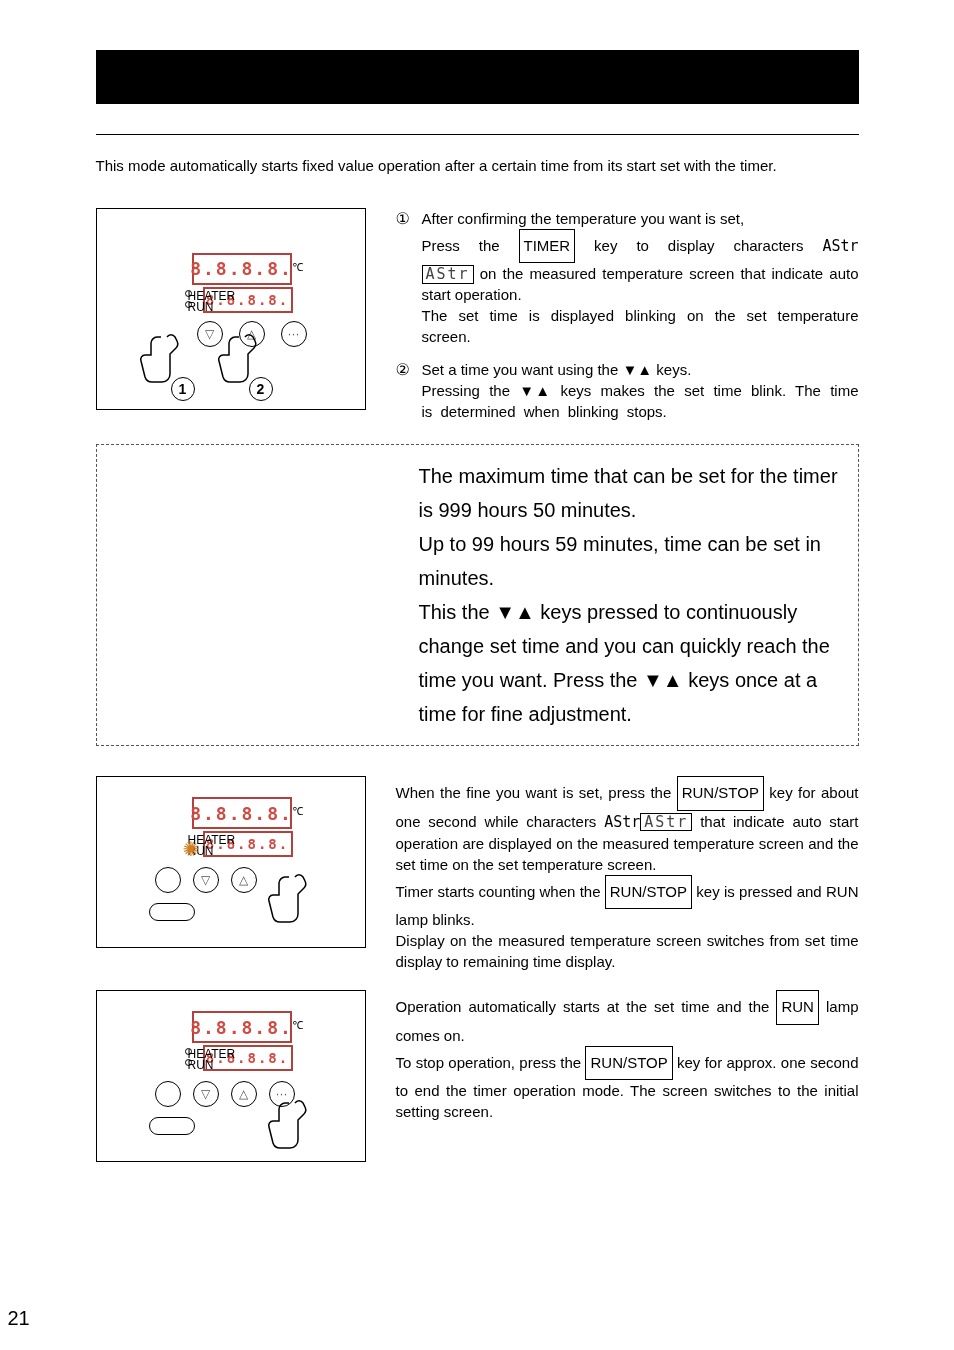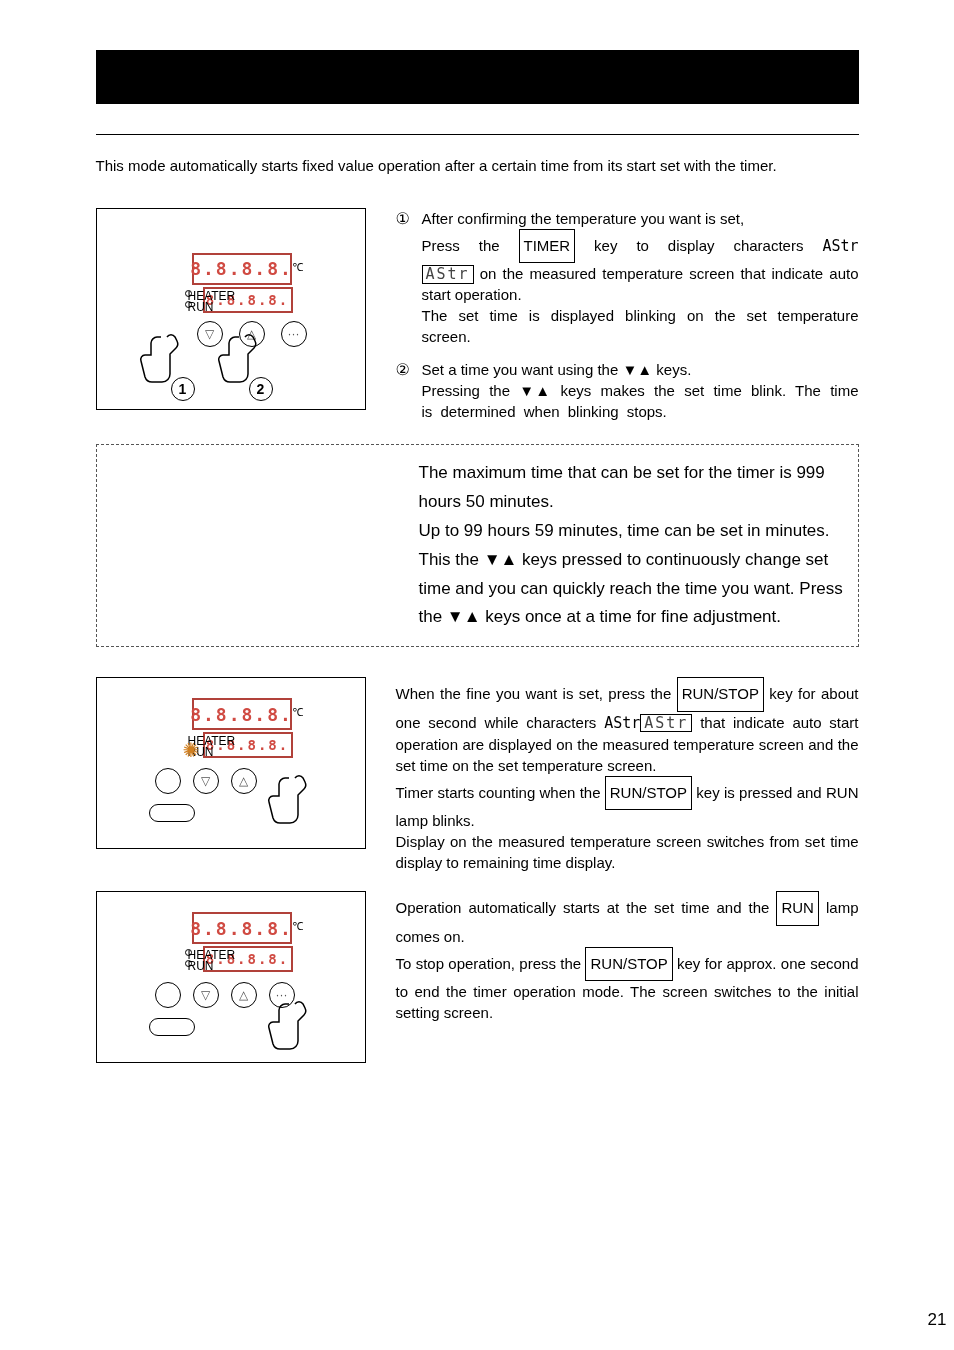--- a/index.html
+++ b/index.html
@@ -29,23 +29,23 @@
   .hand svg{width:100%;height:100%;}
   .numcirc{position:absolute;width:22px;height:22px;border:1.5px solid #000;border-radius:50%;display:flex;align-items:center;justify-content:center;font-size:14px;font-weight:bold;background:#fff;}
   .burst{position:absolute;color:#d07f20;font-size:20px;}
   
   .rcol{flex:1;padding-left:30px;font-size:15px;line-height:1.4;}
   .step{display:flex;margin-bottom:12px;}
   .step .n{flex:0 0 26px;font-size:16px;}
   .step .txt{flex:1;text-align:justify;}
   .boxed{border:1px solid #000;padding:8px 4px;display:inline-block;line-height:1.1;}
   .seg{border:1px solid #000;padding:0 3px;font-family:monospace;letter-spacing:2px;color:#444;background:#fff;display:inline-block;line-height:1.1;}
-  .dashedbox{border:1.5px dashed #555;margin:10px 0 0 0;padding:14px 12px 14px 12px;font-size:17px;line-height:1.7;}
+  .dashedbox{border:1.5px dashed #555;margin:10px 0 0 0;padding:14px 12px 14px 12px;font-size:20px;line-height:1.7;}
   .dashedbox .inner{padding-left:310px;}
-  .pnum{position:absolute;bottom:20px;width:100%;text-align:right;font-size:17px;}
+  .pnum{position:absolute;bottom:20px;width:100%;text-align:left;font-size:20px;}
   .mono{font-family:monospace;}
   .spaced{word-spacing:8px;}
 </style>
 </head>
 <body>
 
 <div class="page">
   <div class="content">
 
     <div class="blackbar"></div>

